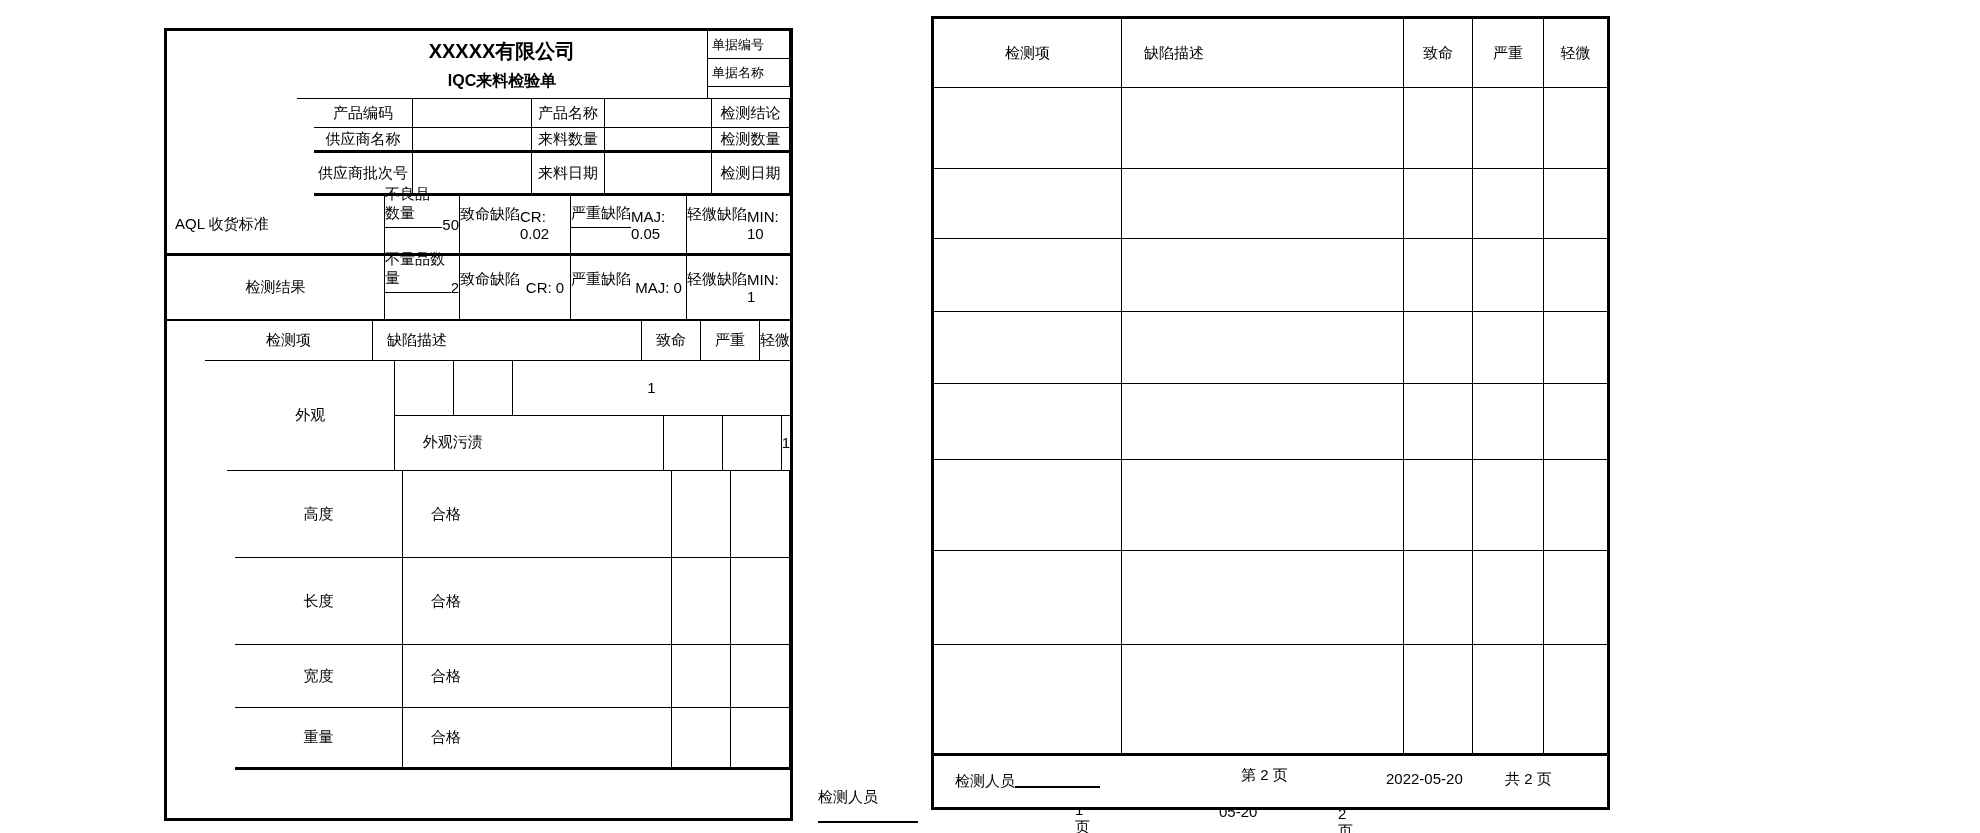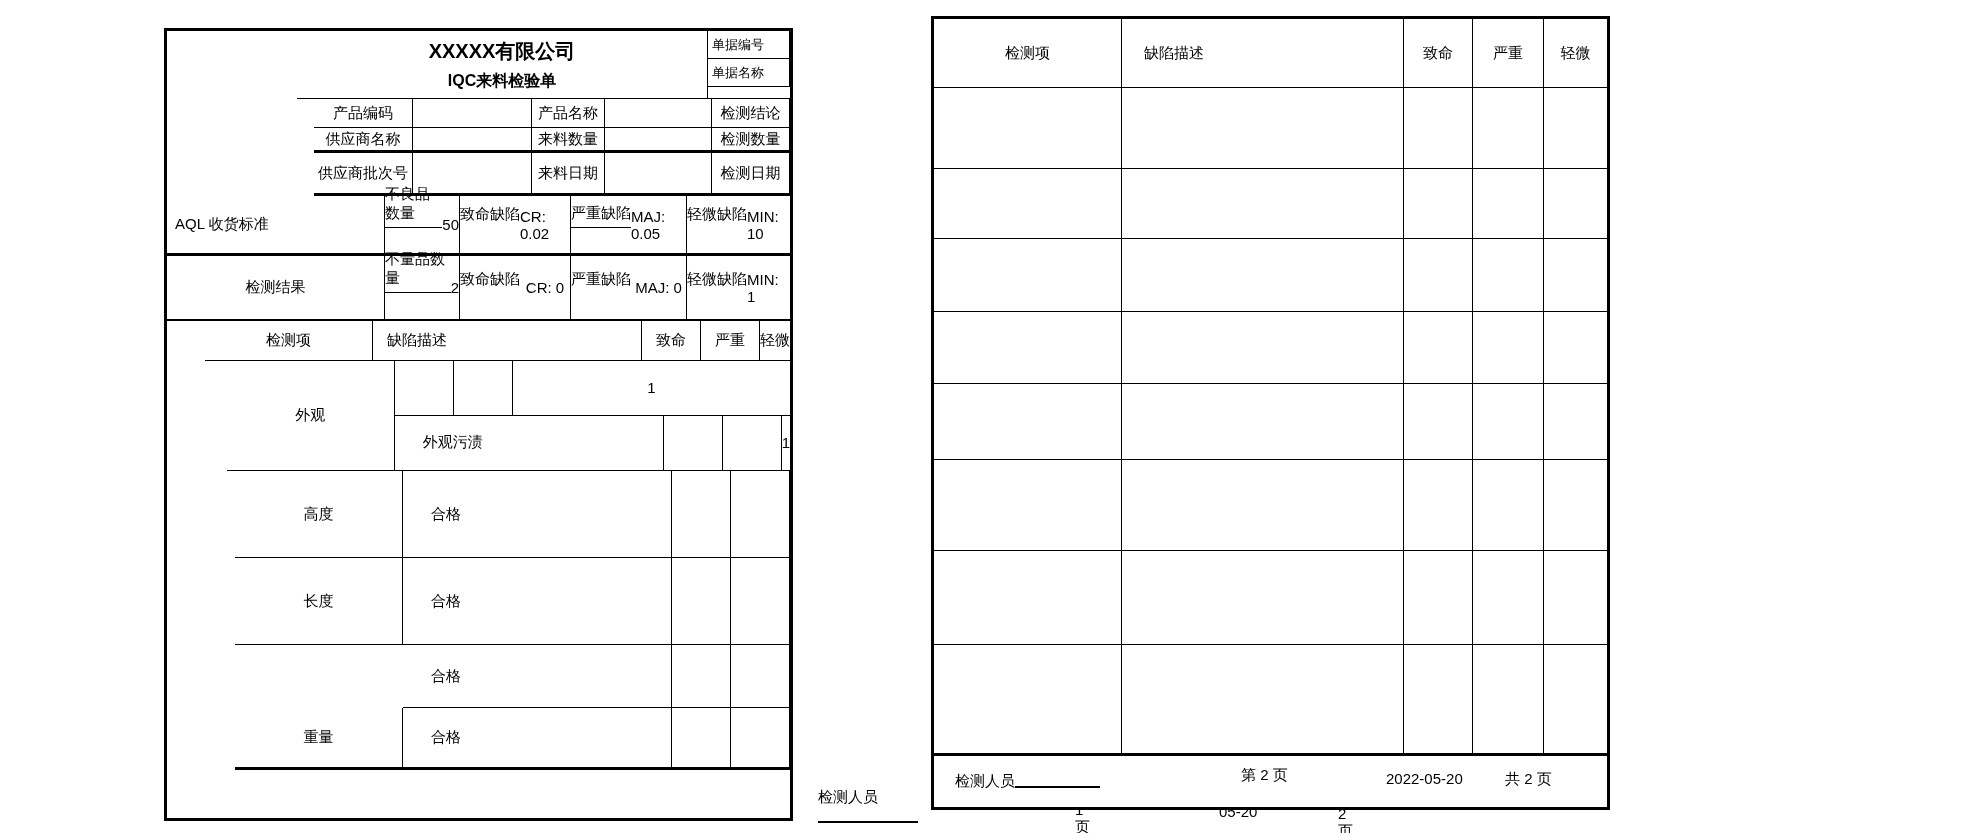--- a/index.html
+++ b/index.html
@@ -203,20 +203,21 @@
 
     <div class="row" id="r-length">
       <div class="cell d-item">长度</div>
       <div class="cell d-desc desc-c">合格</div>
       <div class="cell d-crit"></div>
       <div class="cell d-maj"></div>
       <div class="cell d-min end"></div>
     </div>
 
     <div class="row" id="r-width">
+      <div class="cell d-item">宽度</div>
       <div class="cell d-desc desc-c">合格</div>
       <div class="cell d-crit"></div>
       <div class="cell d-maj"></div>
       <div class="cell d-min end"></div>
     </div>
 
     <div class="row thick" id="r-weight">
       <div class="cell d-item">重量</div>
       <div class="cell d-desc desc-c">合格</div>
       <div class="cell d-crit"></div>

